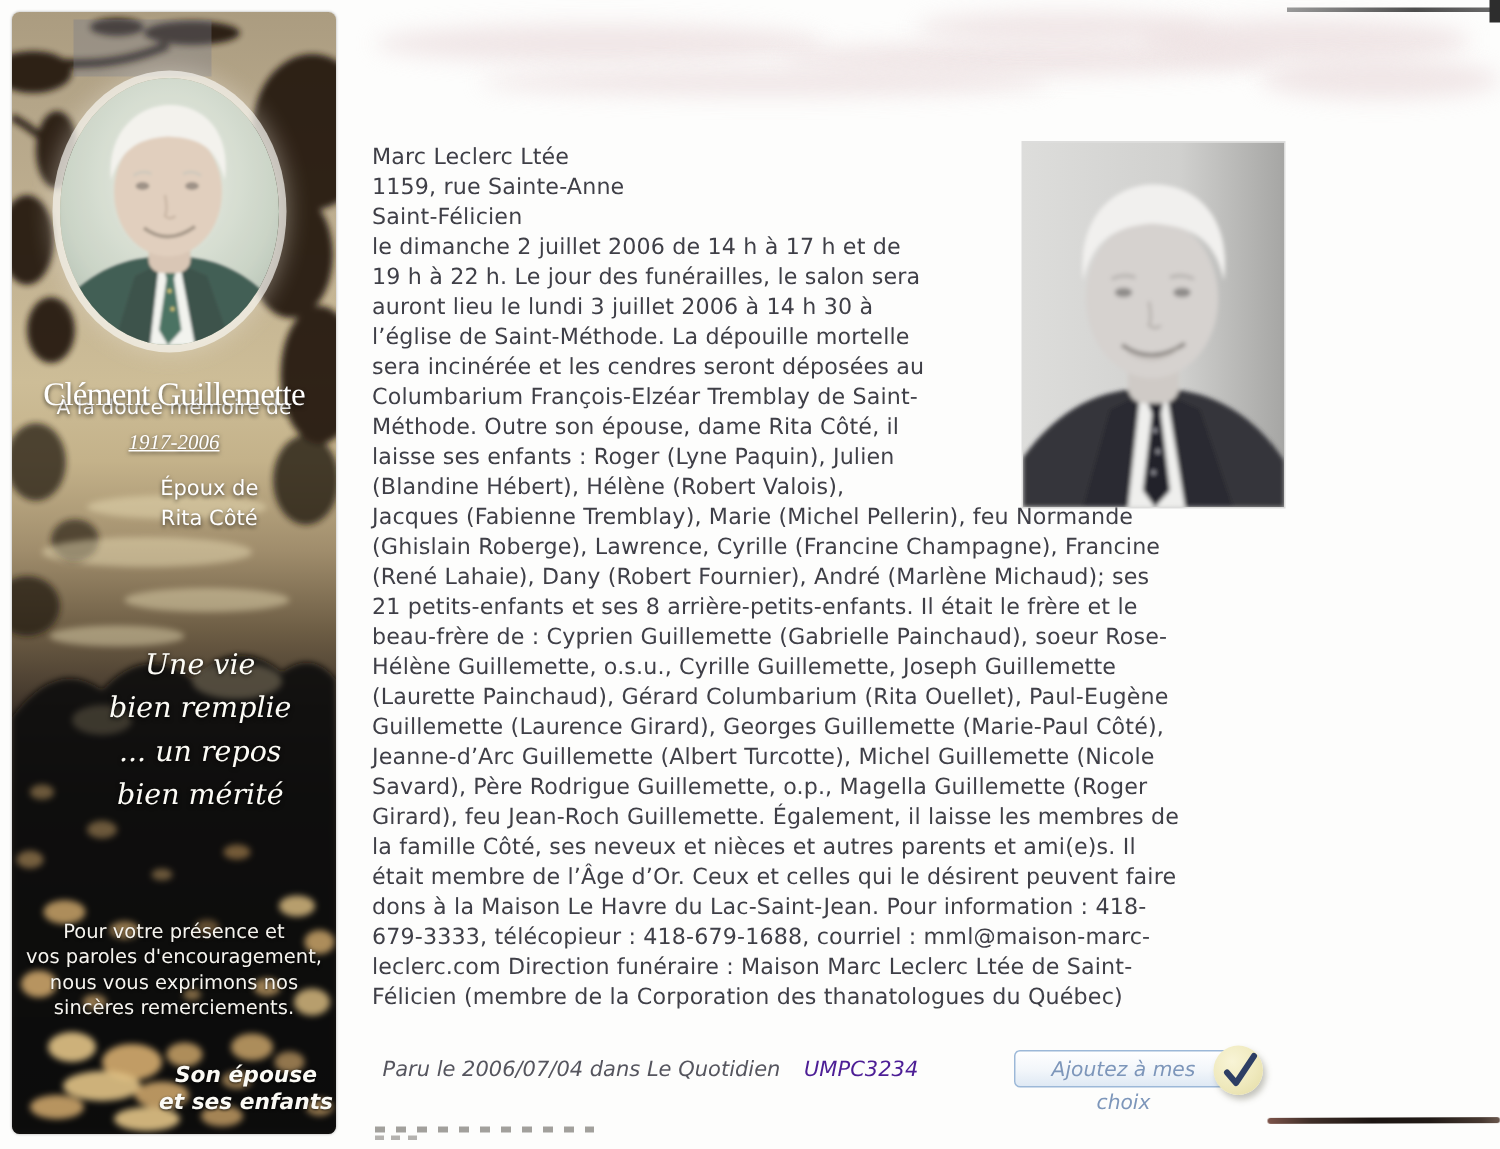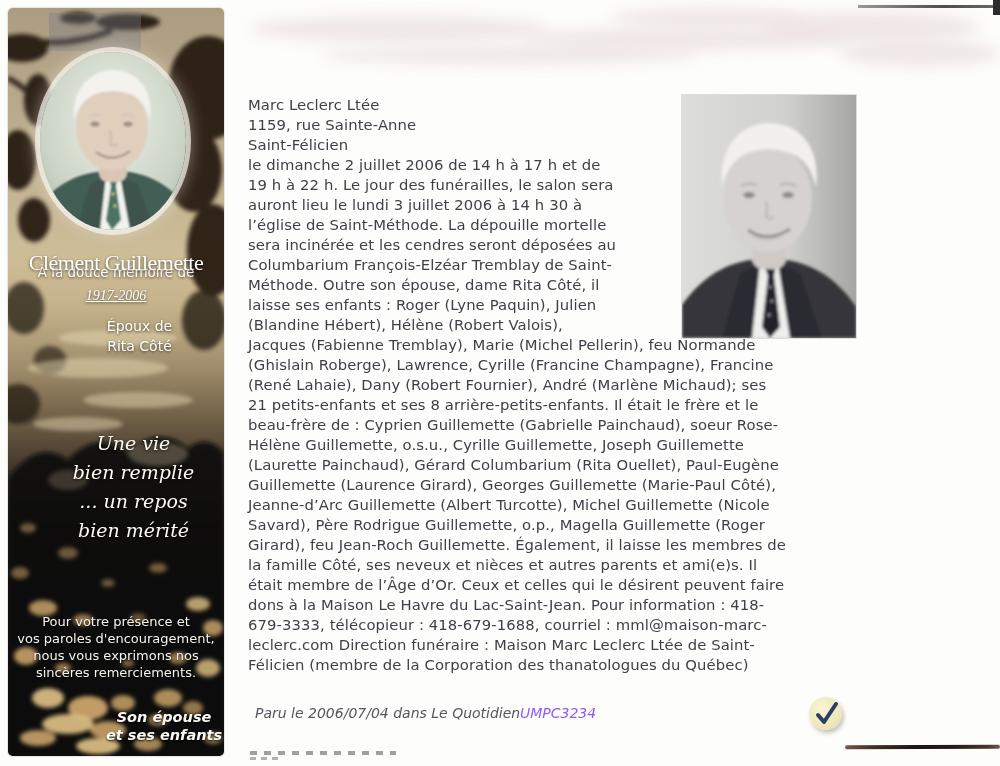--- a/index.html
+++ b/index.html
@@ -42,21 +42,21 @@
         font-style:italic;font-weight:bold;font-size:14.5px;line-height:18px;
         text-shadow:0 1px 2px rgba(0,0,0,.8);}
   
   .obituary{position:absolute;left:248px;top:95px;width:640px;color:#3f3f47;
         font-size:14.8px;line-height:20px;letter-spacing:.1px;}
   .obituary div{height:20px;white-space:nowrap;}
   .photo-right{position:absolute;left:682px;top:95px;width:174px;height:243px;overflow:hidden;
         box-shadow:0 0 0 1px rgba(160,160,160,.35);}
   
   .published{position:absolute;left:255px;top:705px;font-style:italic;font-size:14px;color:#55555e;}
-  .refcode{position:absolute;left:520px;top:705px;font-style:italic;font-size:14px;color:#8b5cf6;}
+  .refcode{position:absolute;left:520px;top:705px;font-style:italic;font-size:14px;color:#4c1d95;padding-left:16px;}
   .add-btn{position:absolute;left:676px;top:700px;width:146px;height:25px;box-sizing:border-box;
         border:1.5px solid #9cb8d8;border-radius:4px;cursor:pointer;
         background:linear-gradient(180deg,#ffffff 0%,#f2f6fa 55%,#dfe9f4 100%);
         font-family:"DejaVu Sans",sans-serif;font-style:italic;font-size:13.5px;color:#7d96ba;
         text-align:center;line-height:22px;}
   .check-badge{position:absolute;left:809px;top:697px;width:33px;height:33px;border-radius:50%;
         background:radial-gradient(circle at 38% 32%,#f8f4d6 0%,#efe9bd 55%,#e3dba4 100%);
         box-shadow:2px 3px 4px rgba(90,90,70,.35);cursor:pointer;}
   .check-badge svg{position:absolute;left:3px;top:3px;}
 </style>
@@ -263,20 +263,21 @@
         <path d="M84 106 Q86 118 84 122 Q88 125 92 122" stroke="#b5b0ac" stroke-width="1.8" fill="none"></path>
         <path d="M66 135 Q86 149 108 134" stroke="#8f8a86" stroke-width="2.8" fill="none"></path>
         <path d="M70 140 Q86 151 104 138" stroke="#c9c4c0" stroke-width="1.8" fill="none"></path>
         <path d="M40 92 C36 46 64 28 87 28 C116 28 139 50 134 92 C128 68 118 56 86 54 C58 56 46 68 40 92 Z" fill="#f1f0ee"></path>
       </g>
     </svg>
   </div>
 
   <div class="published">Paru le 2006/07/04 dans Le Quotidien</div>
   <div class="refcode">UMPC3234</div>
+  <button class="add-btn">Ajoutez à mes choix</button>
   <div class="check-badge">
     <svg width="27" height="27" viewBox="0 0 27 27">
       <path d="M6 15 L12 22 L24 4" fill="none" stroke="#2d3e64" stroke-width="4" stroke-linecap="round" stroke-linejoin="round"></path>
     </svg>
   </div>
 
   <div class="bottom-dashes"></div>
   <div class="bottom-dashes2"></div>
   <div class="bottom-line"></div>
 

